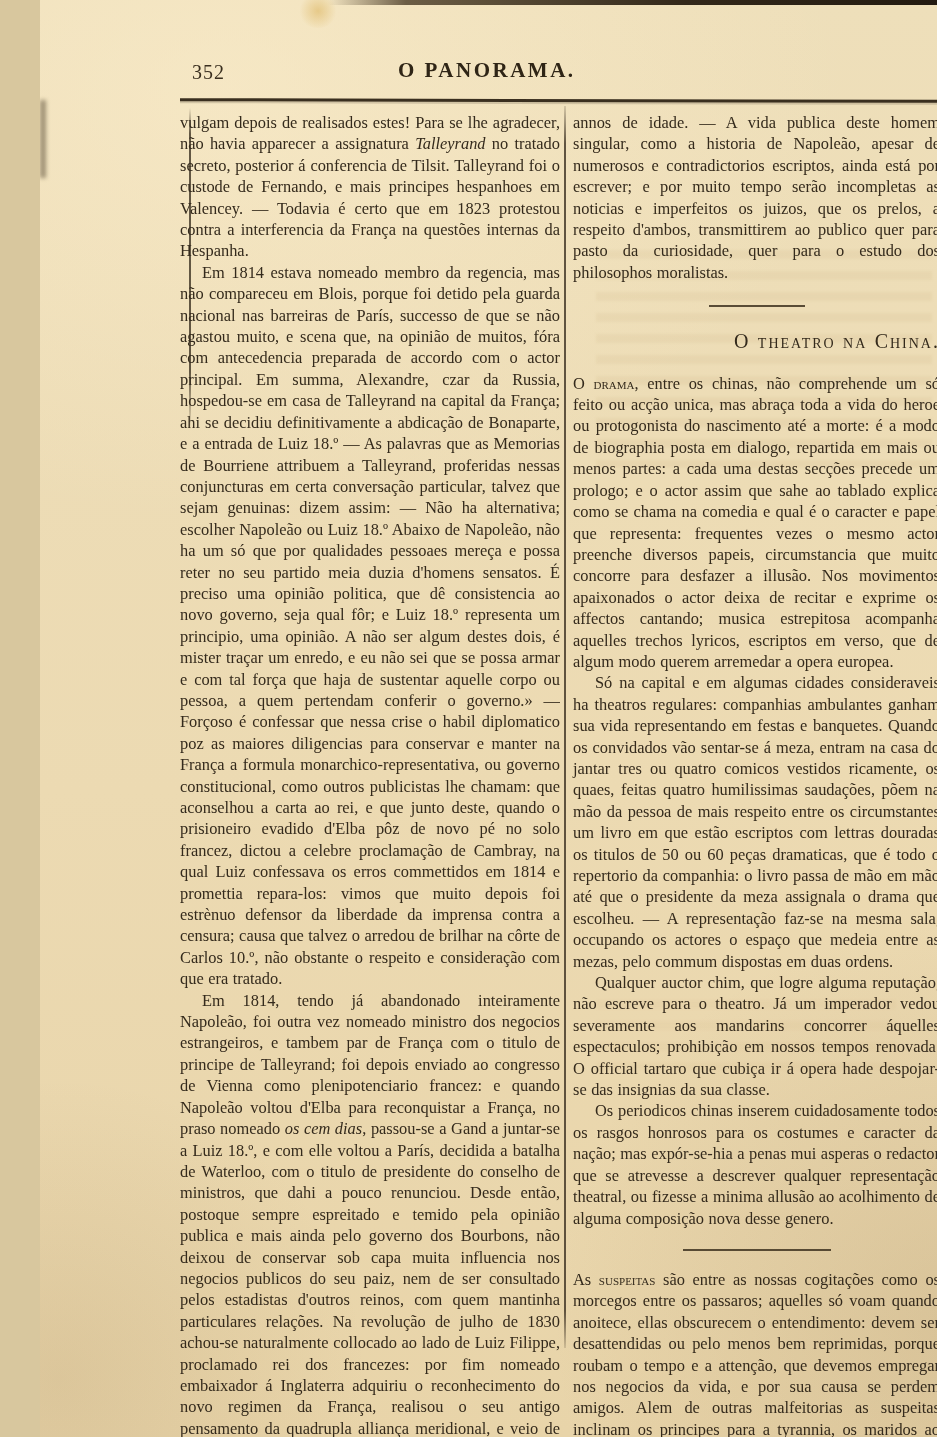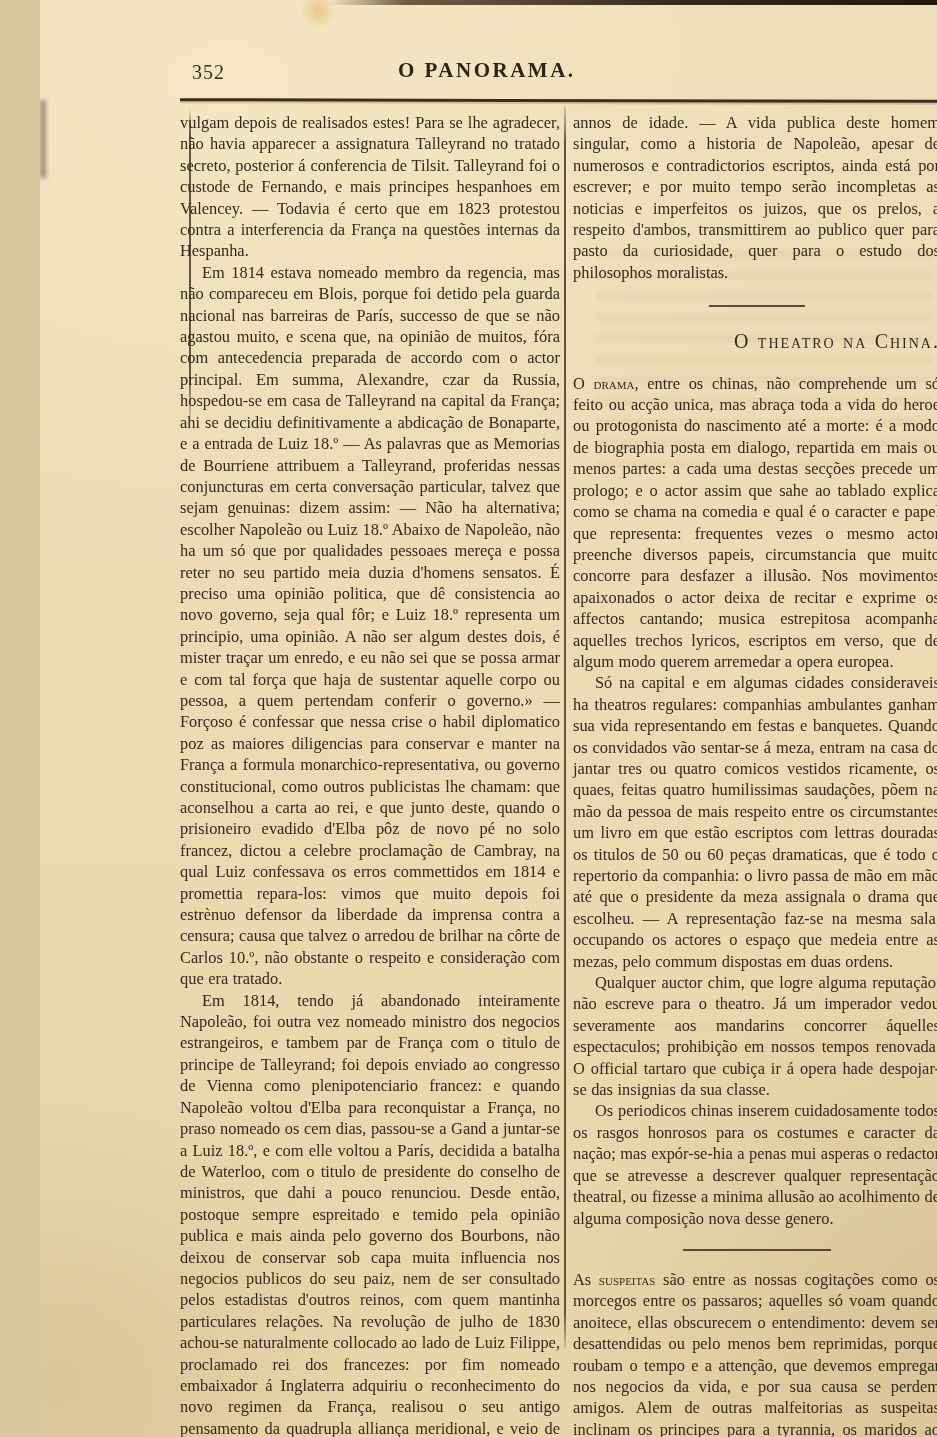--- a/index.html
+++ b/index.html
@@ -74,21 +74,21 @@
   }
   .col-left{left:140px;width:380px;}
   .col-right{left:533px;width:367px;}
   .divider{
     position:absolute;left:524px;top:106px;width:2px;height:1242px;
     background:linear-gradient(180deg, rgba(55,44,30,0.15) 0%, rgba(55,44,30,0.78) 3%,
                rgba(55,44,30,0.78) 97%, rgba(55,44,30,0.15) 100%);
   }
   .para{margin:0;}
   .para.indent{text-indent:22px;}
-  .seg-italic{}
+  .seg-italic{font-style:italic;}
   .seg-smallcaps{font-variant:small-caps;}
   .sep{
     width:96px;height:2px;margin:22px auto 0 auto;
     background:rgba(62,50,32,0.85);
   }
   .sep.wide{width:148px;margin-top:20px;}
   .heading{
     margin:24px 0 20px 0;text-align:right;font-weight:normal;
     font-variant:small-caps;font-size:20px;letter-spacing:2px;color:#342a1c;
   }

